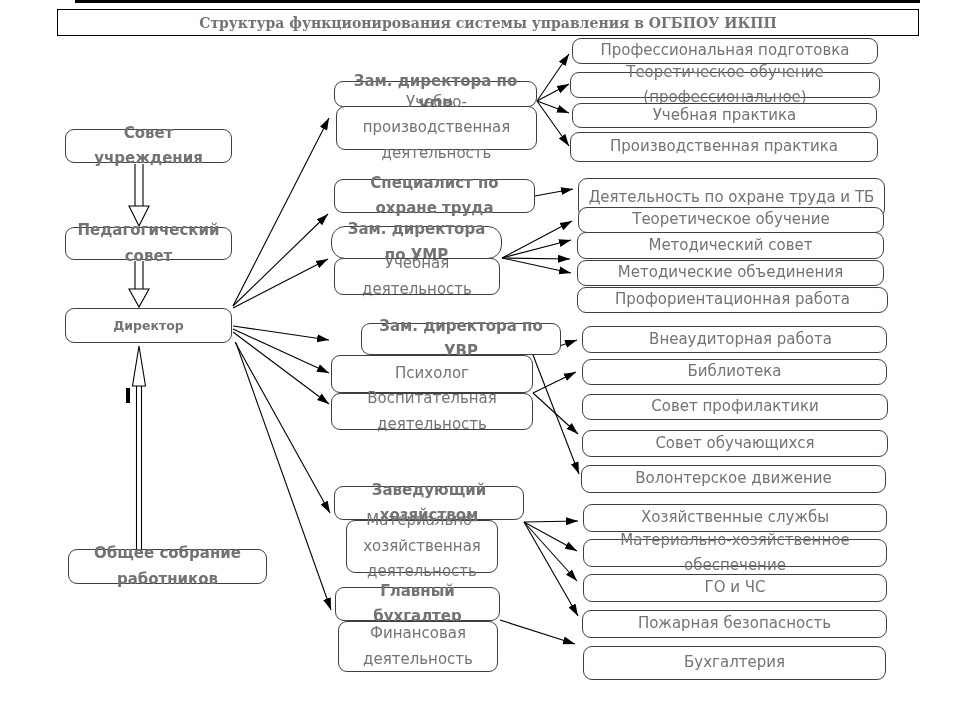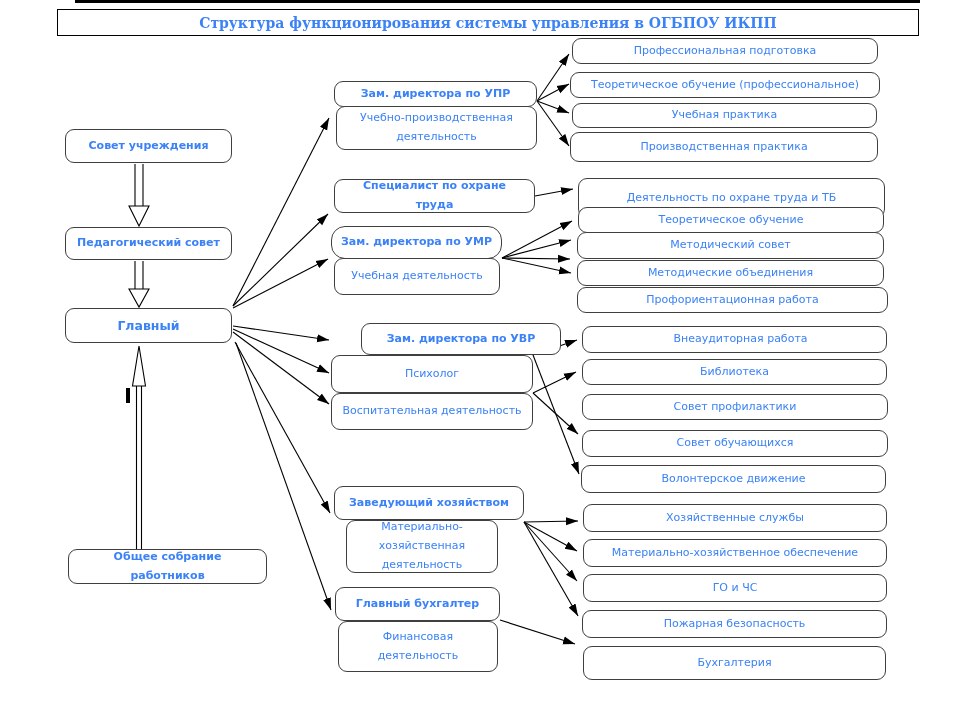--- a/index.html
+++ b/index.html
@@ -1,20 +1,20 @@
 <!DOCTYPE html>
 <html><head>
 <meta charset="utf-8">
 <style>
   html,body{margin:0;padding:0;background:#fff;}
   #canvas{position:relative;width:965px;height:714px;background:#ffffff;overflow:hidden;
-          font-family:"DejaVu Sans",sans-serif;color:#3b82f6;}
+          font-family:"DejaVu Sans",sans-serif;color:#737373;}
   .box{position:absolute;background:#fff;border:1.5px solid #3f3f3f;border-radius:9px;
        box-sizing:border-box;display:flex;align-items:center;justify-content:center;
-       text-align:center;font-size:11px;line-height:1.7;padding:0 8px;z-index:2;}
+       text-align:center;font-size:15px;line-height:1.7;padding:0 8px;z-index:2;}
   .bold{font-weight:bold;}
   .director{font-size:12.5px;font-weight:bold;}
   .clip{overflow:hidden;}
   .title-box{position:absolute;left:57px;top:9px;width:862px;height:27px;background:#fff;
        border:1.8px solid #000;box-sizing:border-box;display:flex;align-items:center;
        justify-content:center;font-family:"DejaVu Serif",serif;font-weight:bold;font-size:14px;z-index:2;}
   .topline{position:absolute;left:75px;top:0;width:845px;height:3px;background:#000;z-index:1;}
   .stray{position:absolute;left:126px;top:388px;width:4px;height:15px;background:#000;z-index:3;}
   svg.links{position:absolute;left:0;top:0;z-index:1;}
 </style>
@@ -80,21 +80,21 @@
       <polygon points="139,346 132.5,386 145.5,386" fill="#fff" stroke="#000"></polygon>
       <line x1="136.5" y1="386" x2="136.5" y2="549"></line>
       <line x1="141.5" y1="386" x2="141.5" y2="549"></line>
     </g>
   </svg>
 
   <div class="stray"></div>
 
   <div class="box bold" style="left:65px;top:129px;width:167px;height:34px;">Совет учреждения</div>
   <div class="box bold" style="left:65px;top:227px;width:167px;height:33px;">Педагогический совет</div>
-  <div class="box director" style="left:65px;top:308px;width:167px;height:35px;">Главный</div>
+  <div class="box director" style="left:65px;top:308px;width:167px;height:35px;">Директор</div>
   <div class="box bold" style="left:68px;top:549px;width:199px;height:35px;">Общее собрание работников</div>
 
   <div class="box bold" style="left:334px;top:81px;width:203px;height:26px;">Зам. директора по УПР</div>
   <div class="box" style="left:336px;top:106px;width:201px;height:44px;">Учебно-производственная деятельность</div>
 
   <div class="box bold" style="left:334px;top:179px;width:201px;height:34px;">Специалист по охране труда</div>
 
   <div class="box bold" style="left:331px;top:226px;width:171px;height:33px;border-radius:14px;">Зам. директора по УМР</div>
   <div class="box" style="left:334px;top:258px;width:166px;height:37px;">Учебная деятельность</div>
 

